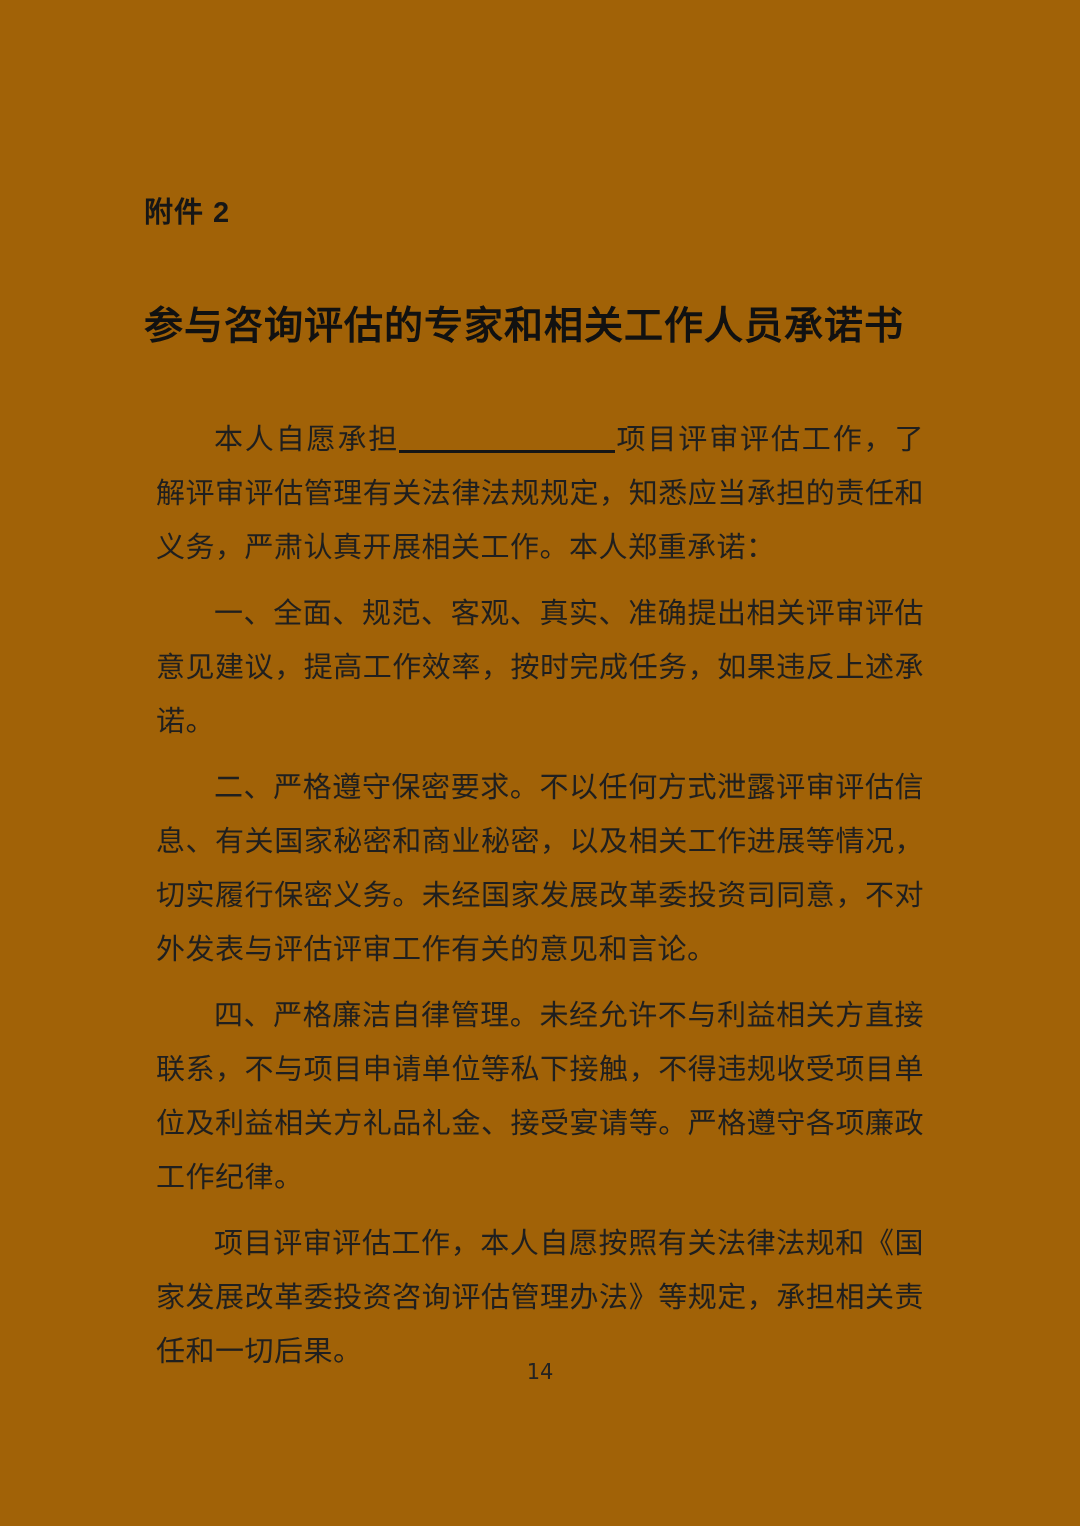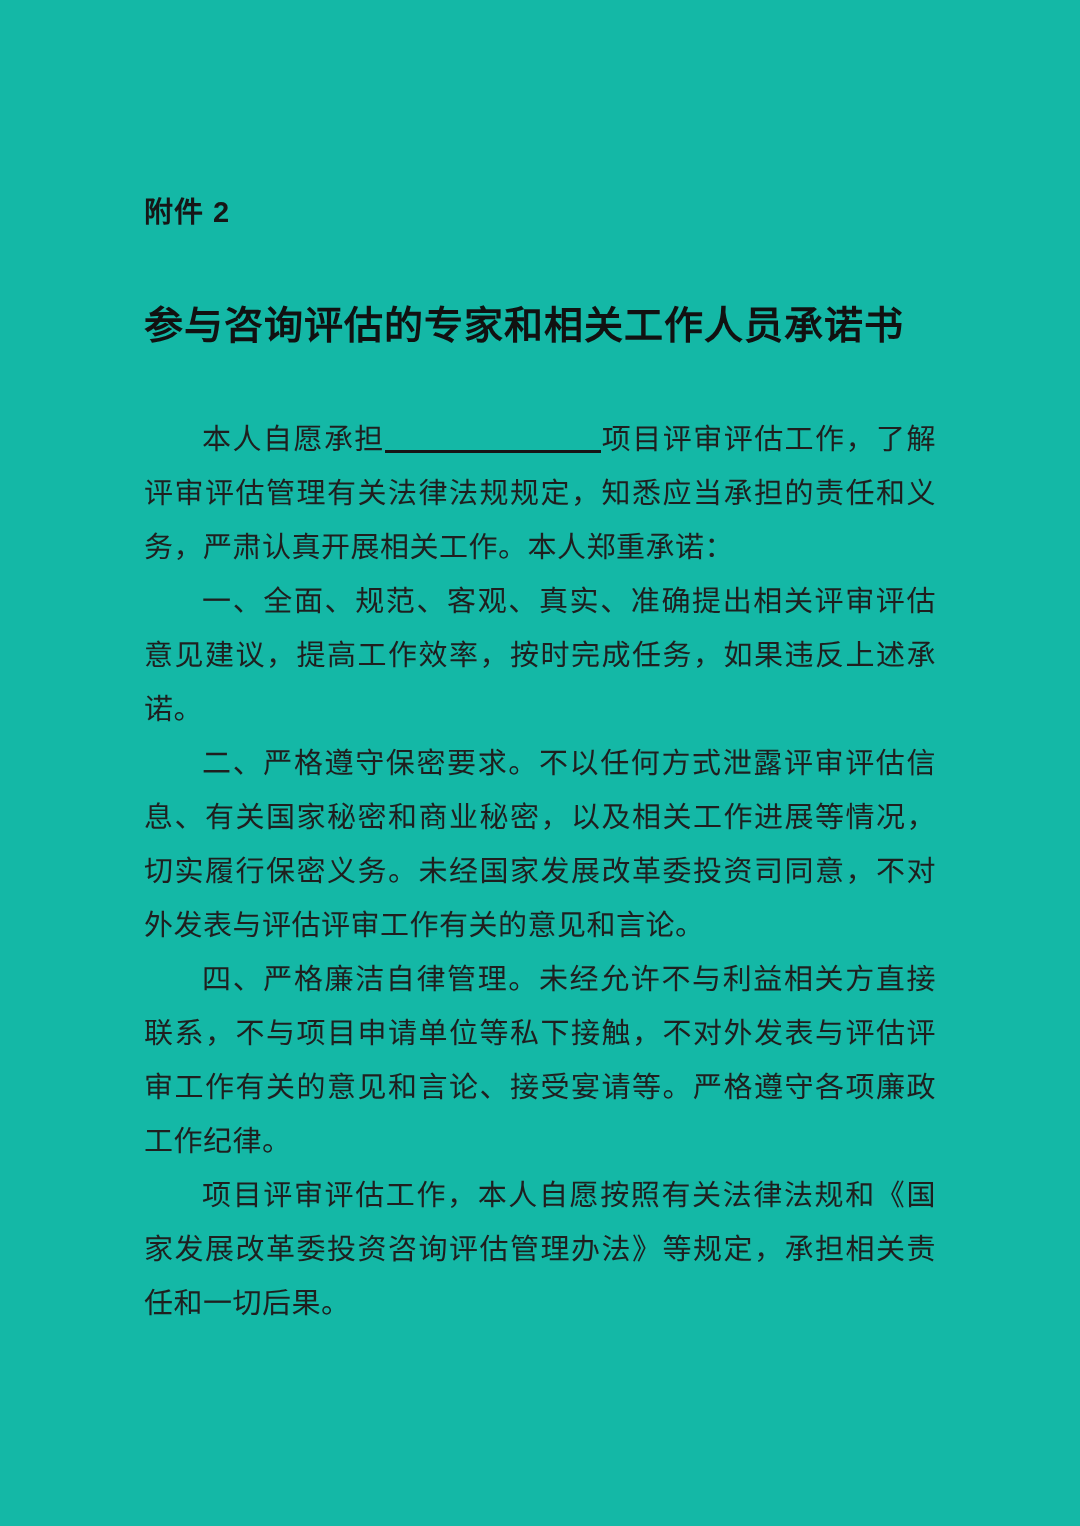--- a/index.html
+++ b/index.html
@@ -6,21 +6,21 @@
   html, body { margin: 0; padding: 0; }
   body {
     background: #e8e8e8;
     font-family: "Liberation Serif", "DejaVu Serif", serif;
   }
   .page {
     position: relative;
     width: 1080px;
     height: 1526px;
     margin: 0 auto;
-    background: #14b8a6;
+    background: #a16207;
     color: #1a1a1a;
     overflow: hidden;
   }
   .content {
     padding: 0 144px;
   }
   .attachment-label {
     padding-top: 188px;
     font-family: "Liberation Sans", "DejaVu Sans", sans-serif;
     font-weight: 700;
@@ -37,21 +37,21 @@
   }
   .doc-body {
     margin-top: 62px;
     font-size: 29px;
     line-height: 54px;
     text-align: justify;
     letter-spacing: 0.5px;
     color: #1f1f1f;
   }
   .doc-body p {
-    margin: 0;
+    margin: 12px;
     text-indent: 2em;
   }
   .blank-line {
     display: inline-block;
     width: 216px;
     height: 1em;
     border-bottom: 3px solid #161616;
     vertical-align: baseline;
     margin-bottom: -4px;
   }
@@ -78,20 +78,21 @@
 
     <div class="doc-body">
 
       <p><span>本人自愿承担</span><span class="blank-line"></span><span>项目评审评估工作，了解评审评估管理有关法律法规规定，知悉应当承担的责任和义务，严肃认真开展相关工作。本人郑重承诺：</span></p>
 
       <p>一、全面、规范、客观、真实、准确提出相关评审评估意见建议，提高工作效率，按时完成任务，如果违反上述承诺。</p>
 
       <p>二、严格遵守保密要求。不以任何方式泄露评审评估信息、有关国家秘密和商业秘密，以及相关工作进展等情况，切实履行保密义务。未经国家发展改革委投资司同意，不对外发表与评估评审工作有关的意见和言论。</p>
 
 
-      <p>四、严格廉洁自律管理。未经允许不与利益相关方直接联系，不与项目申请单位等私下接触，不对外发表与评估评审工作有关的意见和言论、接受宴请等。严格遵守各项廉政工作纪律。</p>
+      <p>四、严格廉洁自律管理。未经允许不与利益相关方直接联系，不与项目申请单位等私下接触，不得违规收受项目单位及利益相关方礼品礼金、接受宴请等。严格遵守各项廉政工作纪律。</p>
 
       <p>项目评审评估工作，本人自愿按照有关法律法规和《国家发展改革委投资咨询评估管理办法》等规定，承担相关责任和一切后果。</p>
 
     </div>
   </div>
 
+  <div class="page-number">14</div>
 </div>
 
 </body></html>

